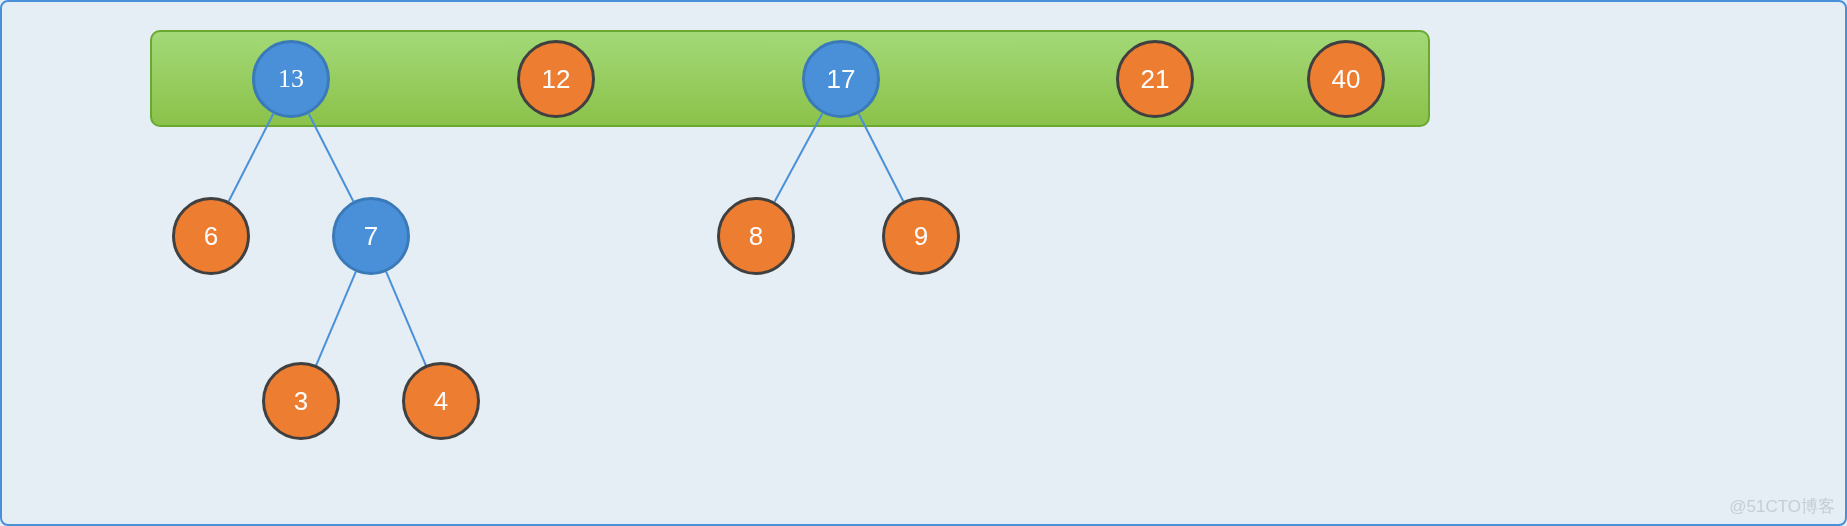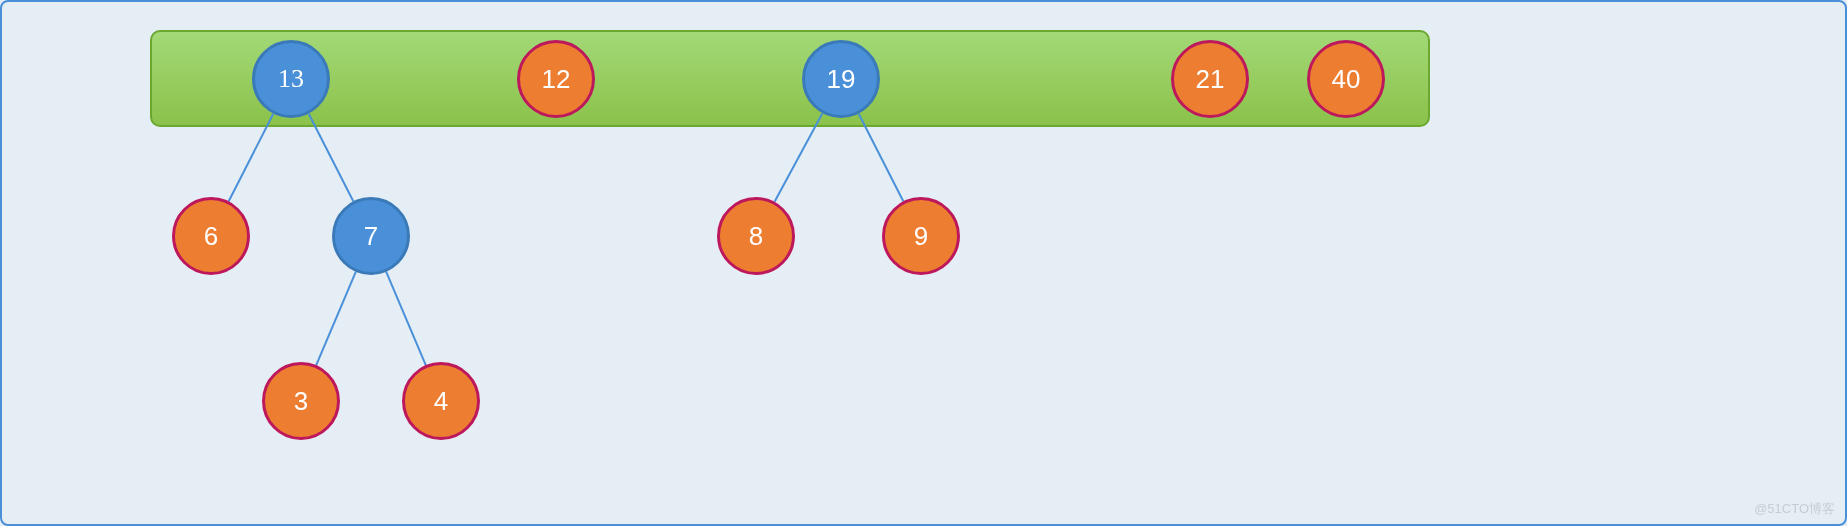--- a/index.html
+++ b/index.html
@@ -34,63 +34,63 @@
       font-size: 26px;
       font-weight: 400;
       z-index: 10;
     }
     .blue {
       background: #4a90d9;
       border: 3px solid #3b7ab8;
     }
     .orange {
       background: #ed7d31;
-      border: 3px solid #be185d;
+      border: 3px solid #404040;
     }
     svg.edges {
       position: absolute;
       top: 0;
       left: 0;
       width: 1847px;
       height: 526px;
       z-index: 1;
     }
     .line {
       stroke: #4a90d9;
       stroke-width: 2;
       fill: none;
     }
     .watermark {
       position: absolute;
       right: 10px;
       bottom: 6px;
       color: #b0b8bf;
-      font-size: 13px;
+      font-size: 17px;
       opacity: 0.6;
     }
   </style>
 </head>
 <body>
 
 <div class="top-bar"></div>
 
 <svg class="edges">
     <line x1="271.29357903037044" y1="111.74885115289803" x2="226.70642096962956" y2="199.25114884710197" class="line"></line>
     <line x1="306.70642096962956" y1="111.74885115289803" x2="351.29357903037044" y2="199.25114884710197" class="line"></line>
     <line x1="353.7685559726094" y1="269.90268949313503" x2="314.2314440273906" y2="363.09731050686497" class="line"></line>
     <line x1="384.2314440273906" y1="269.90268949313503" x2="423.7685559726094" y2="363.09731050686497" class="line"></line>
     <line x1="820.4319948206778" y1="111.2961978018069" x2="772.5680051793222" y2="199.7038021981931" class="line"></line>
     <line x1="856.7064209696296" y1="111.74885115289803" x2="901.2935790303704" y2="199.25114884710197" class="line"></line>
   </svg>
 
 <div id="nodes-layer">
     <div class="node blue" style="left: 250px; top: 38px; font-family: Liberation Serif, serif;">13</div>
     <div class="node orange" style="left: 515px; top: 38px;">12</div>
-    <div class="node blue" style="left: 800px; top: 38px;">19</div>
-    <div class="node orange" style="left: 1169px; top: 38px; text-align: right;">21</div>
+    <div class="node blue" style="left: 800px; top: 38px;">17</div>
+    <div class="node orange" style="left: 1114px; top: 38px; text-align: right;">21</div>
     <div class="node orange" style="left: 1305px; top: 38px;">40</div>
     <div class="node orange" style="left: 170px; top: 195px;">6</div>
     <div class="node blue" style="left: 330px; top: 195px;">7</div>
     <div class="node orange" style="left: 715px; top: 195px;">8</div>
     <div class="node orange" style="left: 880px; top: 195px;">9</div>
     <div class="node orange" style="left: 260px; top: 360px;">3</div>
     <div class="node orange" style="left: 400px; top: 360px;">4</div>
   </div>
 
 <div class="watermark">@51CTO博客</div>

